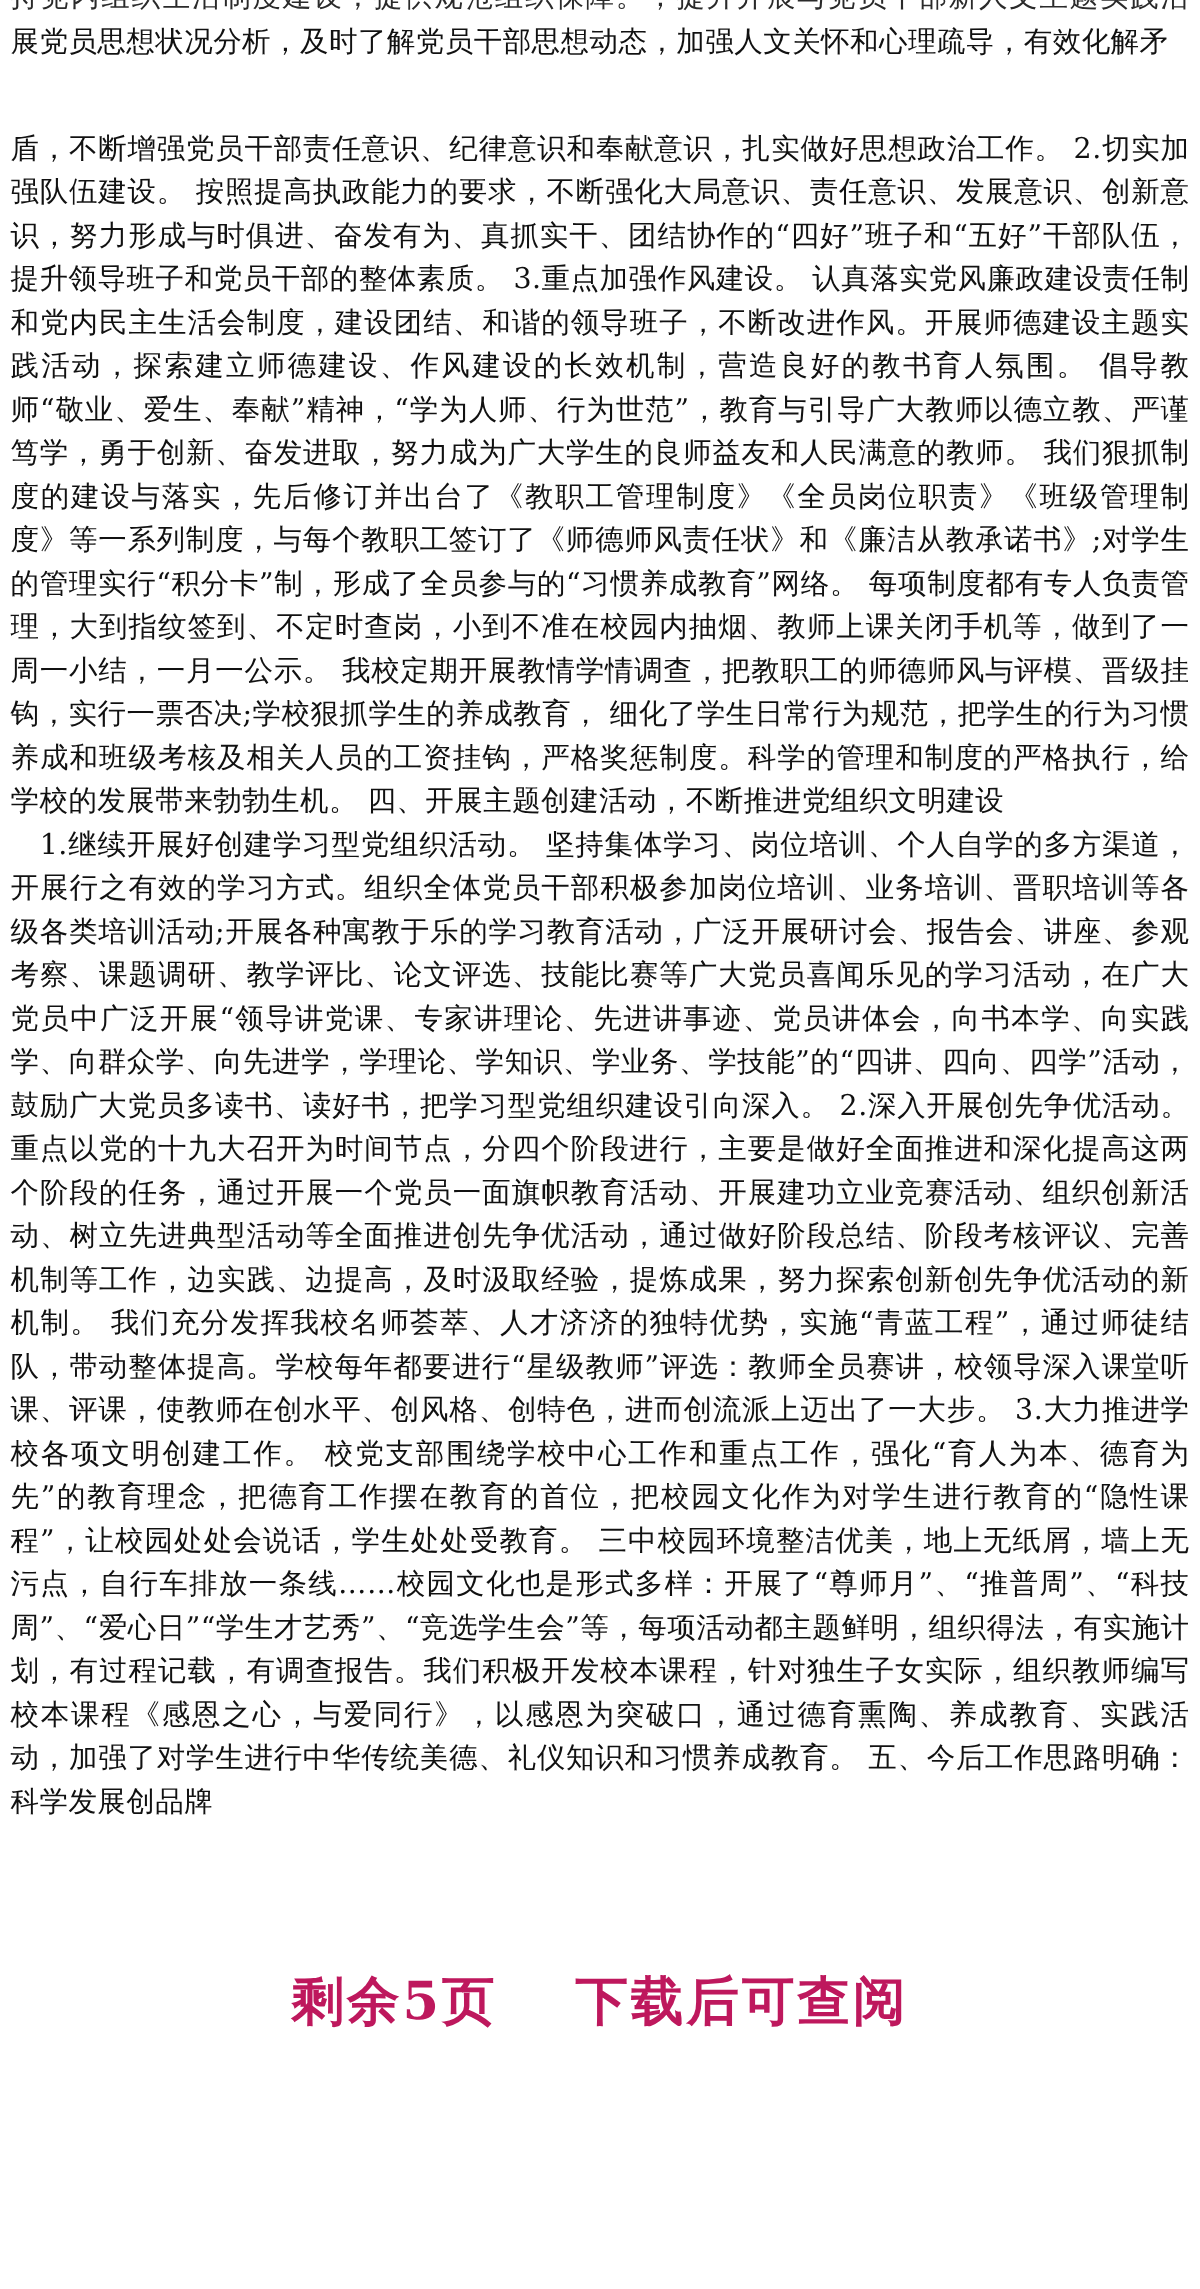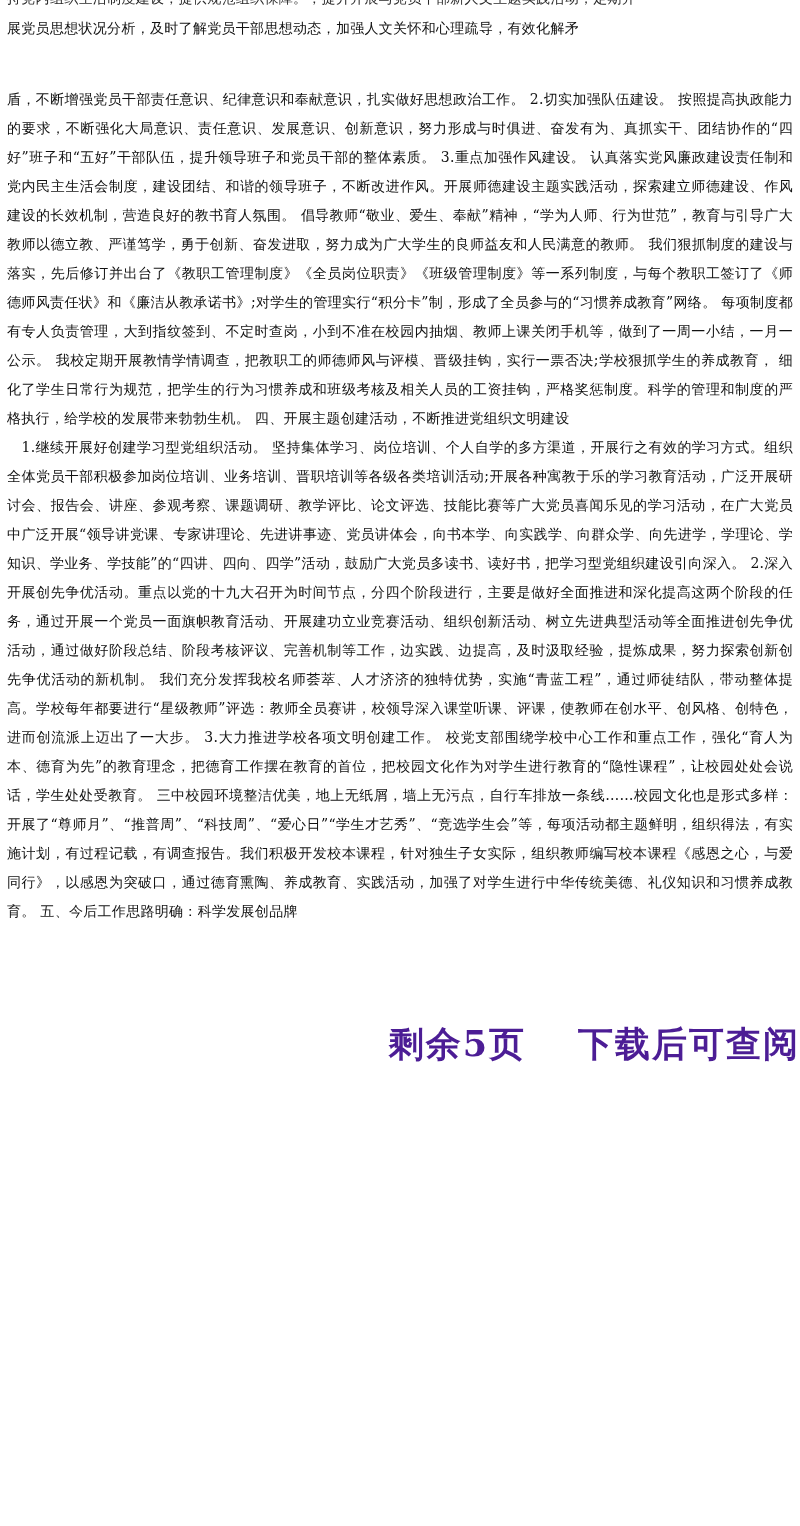--- a/index.html
+++ b/index.html
@@ -7,21 +7,21 @@
   body {
     width: 800px;
     height: 1526px;
     background: #ffffff;
     overflow: hidden;
     color: #111111;
     font-family: "DejaVu Serif", "Liberation Serif", serif;
   }
   .doc {
     padding: 0 7px;
-    font-size: 14px;
+    font-size: 19px;
     line-height: 29px;
     text-align: justify;
     letter-spacing: 0.3px;
   }
   .doc p {
     margin: 0;
     word-break: break-all;
     text-align: justify;
   }
   
@@ -29,24 +29,24 @@
     height: 14px;
     overflow: hidden;
   }
   .clip p {
     margin-top: -16px;
     color: #2a2a2a;
   }
   .gap-block { height: 42px; }
   .preview-footer {
     margin-top: 95px;
-    text-align: right;
+    text-align: center;
     font-size: 35px;
     font-weight: bold;
-    color: #4c1d95;
+    color: #be185d;
     letter-spacing: 2px;
     cursor: pointer;
   }
   .footer-spacer {
     display: inline-block;
     width: 52px;
   }
 </style>
 </head>
 <body>

